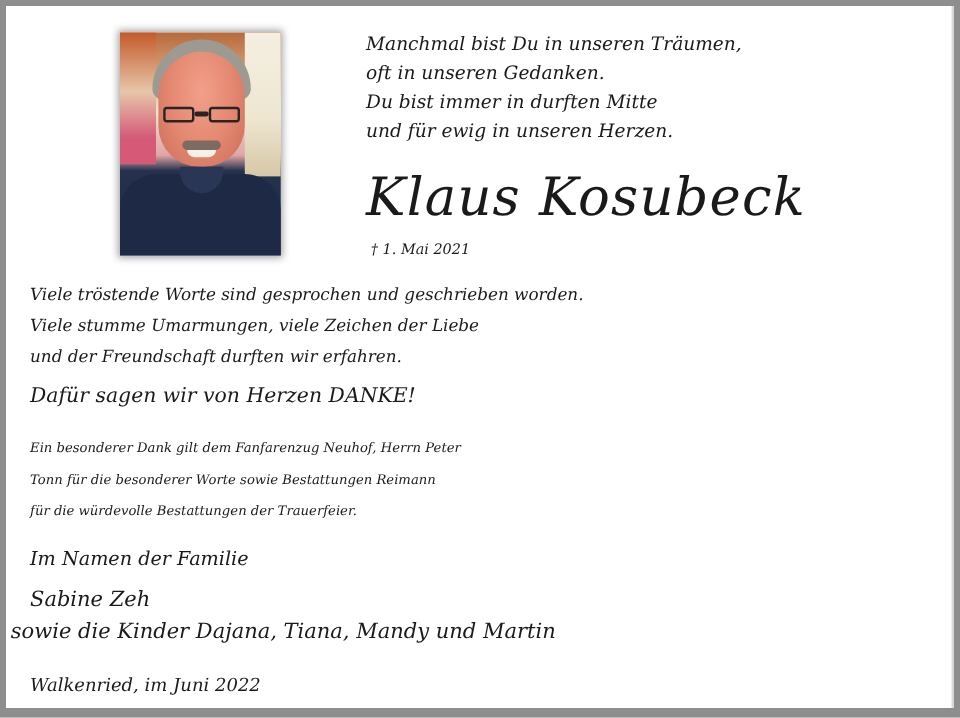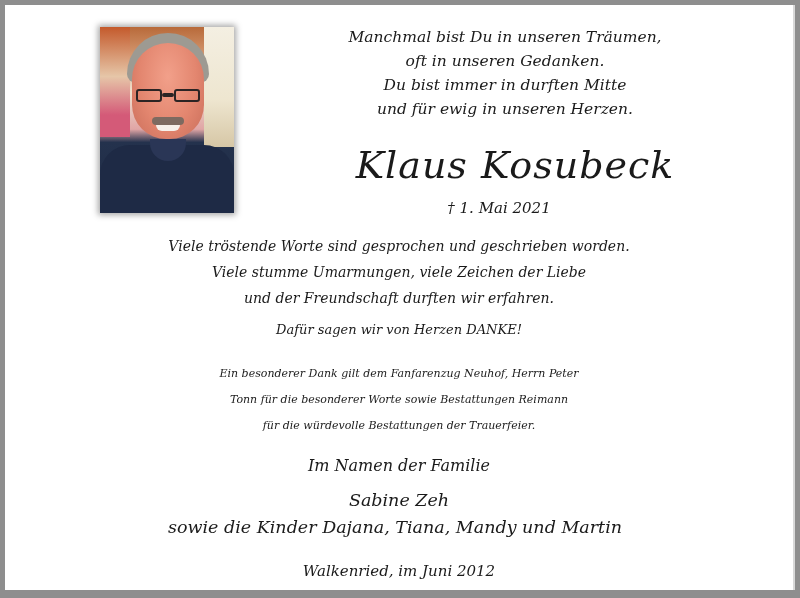--- a/index.html
+++ b/index.html
@@ -11,21 +11,21 @@
     .card {
       position: absolute; left: 5px; top: 5px;
       width: 788px; height: 585px;
       background: #ffffff;
       border-right: 2px solid #d8d8d8;
     }
     .script {
       font-family: "DejaVu Serif", serif;
       font-style: italic;
       color: #1a1a1a;
-      text-align: center;
+      text-align: left;
       position: absolute;
       white-space: nowrap;
     }
     .photo {
       position: absolute; left: 95px; top: 22px;
       width: 134px; height: 186px;
       box-shadow: 0 0 6px 2px rgba(0,0,0,0.35);
       overflow: hidden;
       background: linear-gradient(180deg, #b86a3a 0%, #d9a07a 18%, #f0e2d0 35%, #e0a5a5 55%, #24324d 62%, #1f2a44 100%);
     }
@@ -37,28 +37,28 @@
     .photo .glasses span { position:absolute; top:0; width:26px; height:13px; border:2px solid #2b2424; border-radius:3px; box-sizing:border-box; }
     .photo .glasses .l { left:0; } .photo .glasses .r { right:0; }
     .photo .glasses .br { position:absolute; left:26px; top:4px; width:12px; height:2px; background:#2b2424; }
     .photo .moustache { position:absolute; left:52px; top:90px; width:32px; height:8px; border-radius:8px; background:#7d6a60; }
     .photo .smile { position:absolute; left:56px; top:98px; width:24px; height:6px; border-radius:0 0 12px 12px; background:#f6f0ea; }
     .photo .shirt { position:absolute; left:0; top:118px; width:134px; height:68px; background:#1e2a45; border-radius:30px 30px 0 0; }
     .photo .collar { position:absolute; left:50px; top:112px; width:36px; height:22px; background:#2a3656; border-radius:0 0 18px 18px; }
 
     #poem { left: 300px; top: 20px; width: 400px; font-size: 15.5px; line-height: 24px; }
     #poem div { white-space: nowrap; }
-    #name { left: 300px; top: 138px; width: 420px; font-size: 38px; line-height: 44px; letter-spacing: 1px; }
-    #death { left: 284px; top: 193px; width: 420px; font-size: 15px; line-height: 20px; }
+    #name { left: 300px; top: 138px; width: 420px; font-size: 44px; line-height: 44px; letter-spacing: 1px; }
+    #death { left: 304px; top: 193px; width: 420px; font-size: 12px; line-height: 20px; }
     #p1 { left: 20px; top: 228px; width: 748px; font-size: 14px; line-height: 26px; }
-    #thanks { left: 20px; top: 312px; width: 748px; font-size: 13px; line-height: 26px; }
+    #thanks { left: 20px; top: 312px; width: 748px; font-size: 17px; line-height: 26px; }
     #p2 { left: 20px; top: 356px; width: 748px; font-size: 11px; line-height: 26px; }
     #fam-intro { left: 20px; top: 449px; width: 748px; font-size: 16px; line-height: 24px; }
     #signer { left: 20px; top: 482px; width: 748px; font-size: 17.5px; line-height: 26px; }
-    #children { left: 16px; top: 509px; width: 748px; font-size: 17.5px; line-height: 26px; font-style: italic; }
+    #children { left: 4px; top: 509px; width: 748px; font-size: 17.5px; line-height: 26px; font-style: italic; }
     #place { left: 20px; top: 555px; width: 748px; font-size: 15px; line-height: 22px; }
   </style>
 </head>
 <body>
 
 <div class="card">
 
   <div class="photo">
     <div class="bg-left"></div>
     <div class="bg-right"></div>
@@ -95,14 +95,14 @@
 
   <div id="p2" class="script">
     <div>Ein besonderer Dank gilt dem Fanfarenzug Neuhof, Herrn Peter</div>
     <div>Tonn für die besonderer Worte sowie Bestattungen Reimann</div>
     <div>für die würdevolle Bestattungen der Trauerfeier.</div>
   </div>
 
   <div id="fam-intro" class="script">Im Namen der Familie</div>
   <div id="signer" class="script">Sabine Zeh</div>
   <div id="children" class="script">sowie die Kinder Dajana, Tiana, Mandy und Martin</div>
-  <div id="place" class="script">Walkenried, im Juni 2012</div>
+  <div id="place" class="script">Walkenried, im Juni 2022</div>
 </div>
 
 </body></html>

